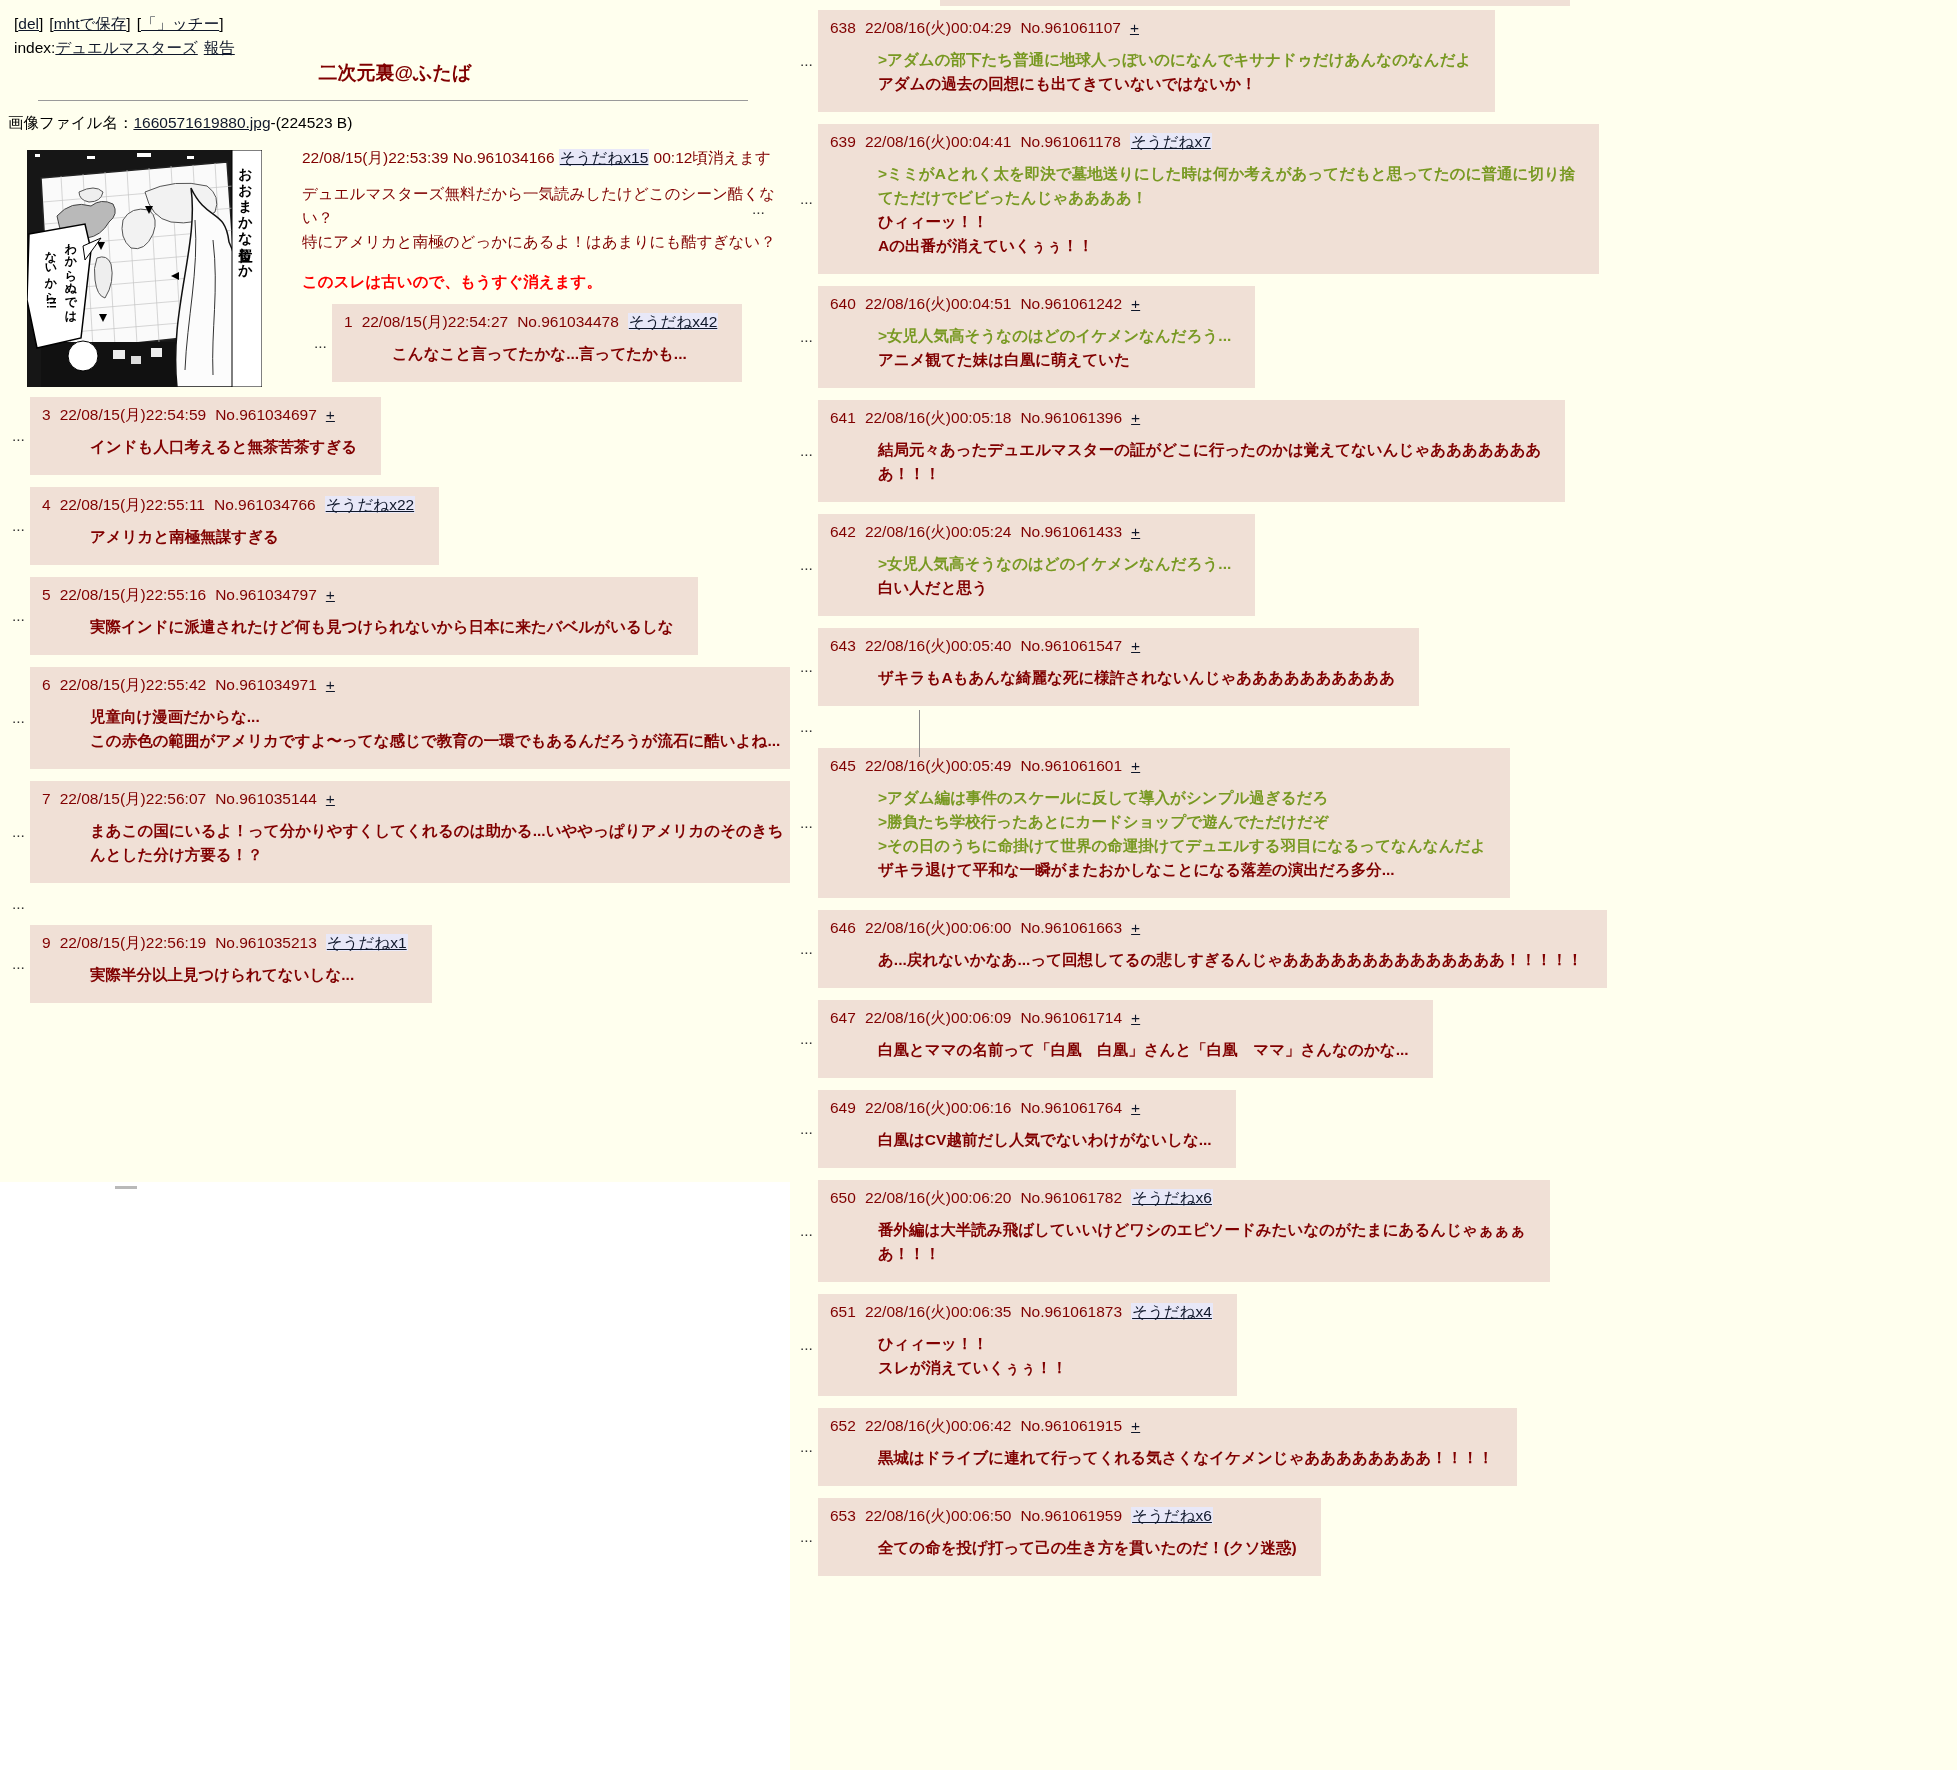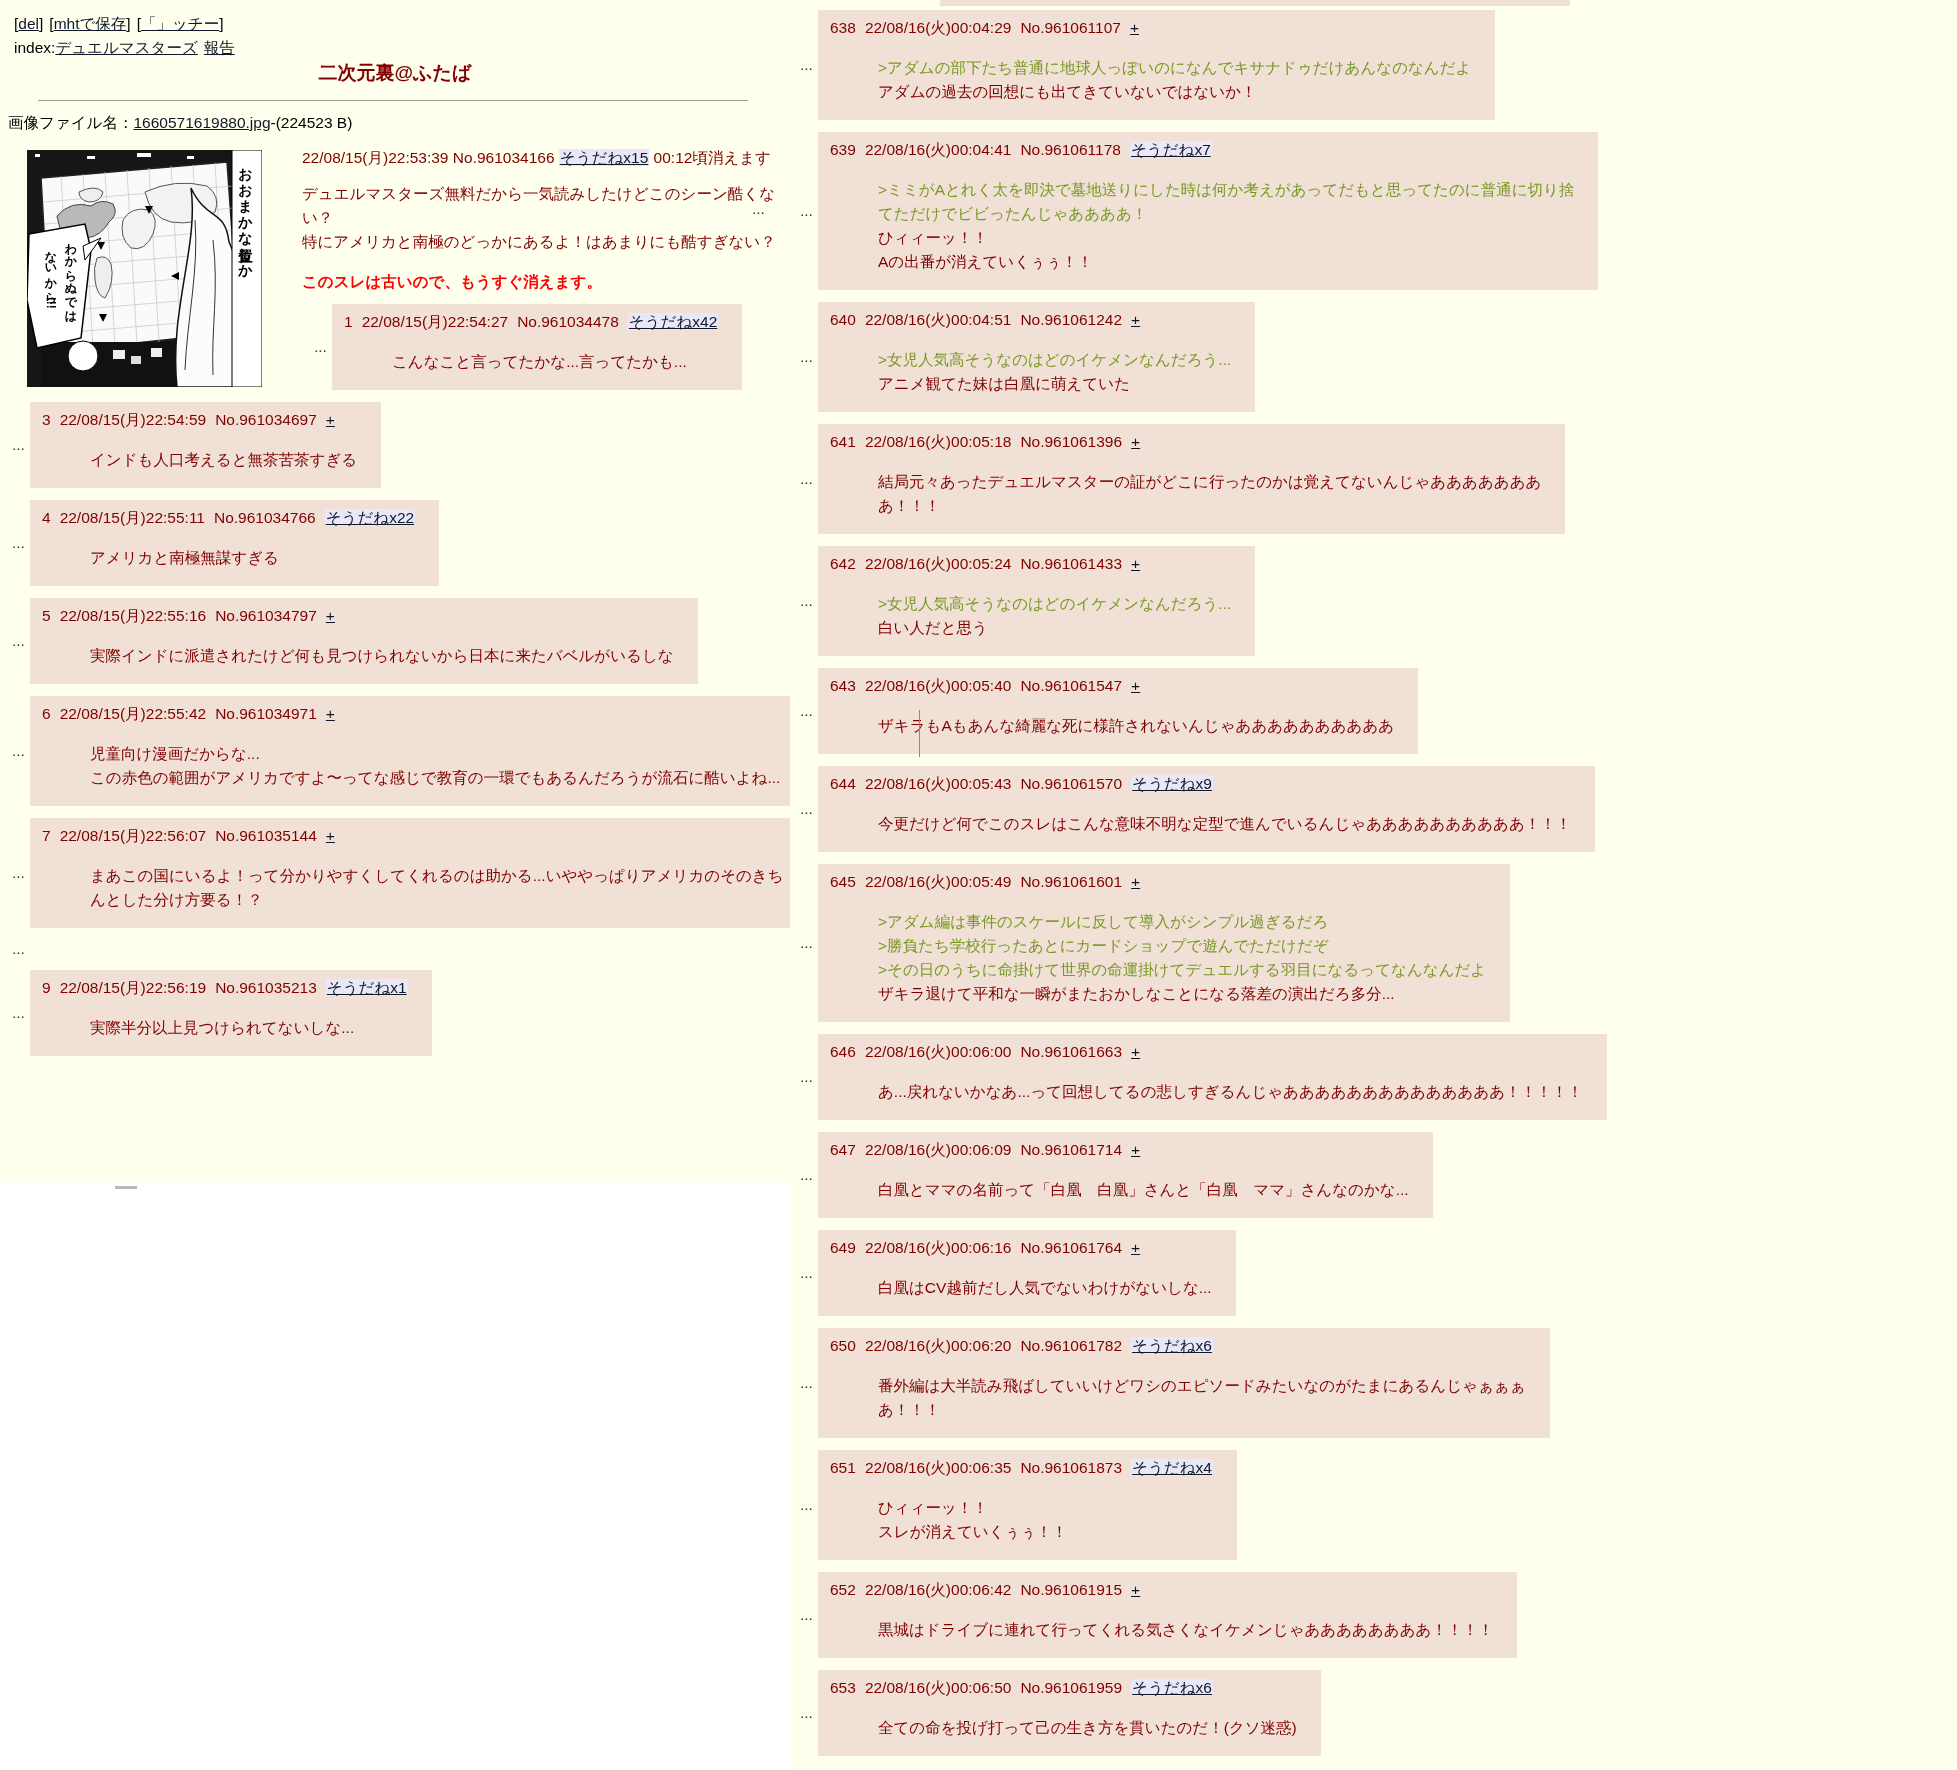--- a/index.html
+++ b/index.html
@@ -27,21 +27,21 @@
   .reply1-slot{margin-top:10px;margin-left:-14px;}
   .posts{clear:left;margin-top:12px;}
   .post-row{display:flex;align-items:center;margin-bottom:12px;padding-left:12px;}
   .rposts{padding:10px 0 0 10px;}
   .rposts .post-row{padding-left:0;}
   .marker{flex:0 0 18px;width:18px;color:#333333;cursor:pointer;}
   .post{display:inline-block;background:#f0e0d6;padding:6px 24px 16px 12px;vertical-align:top;}
   .post-head{white-space:nowrap;line-height:24px;color:#800000;}
   .post-head .sp{margin-right:9px;}
   .soudane{background:#e8e8f8;padding:0 1px;}
-  .post-body{margin-top:16px;padding-left:48px;color:#800000;}
+  .post-body{margin-top:8px;padding-left:48px;color:#800000;font-weight:bold;}
   .line{line-height:24px;white-space:pre;}
   .quote{color:#789922;}
   .op-ellipsis{position:absolute;left:752px;top:200px;color:#333333;cursor:pointer;}
 </style>
 </head>
 <body>
 
 <div class="left-col">
 
   <div class="topbar">
@@ -269,26 +269,20 @@
         <span class="marker">...</span>
         <div class="post">
           <div class="post-head"><span class="sp">643</span><span class="sp">22/08/16(火)00:05:40</span><span class="sp">No.961061547</span><a class="plus">+</a></div>
           <div class="post-body">
             <div class="line">ザキラもAもあんな綺麗な死に様許されないんじゃああああああああああ</div>
           </div>
         </div>
       </div>
       <div class="post-row">
         <span class="marker">...</span>
-        <div class="post">
-          <div class="post-head"><span class="sp">644</span><span class="sp">22/08/16(火)00:05:43</span><span class="sp">No.961061570</span><a class="soudane">そうだねx9</a></div>
-          <div class="post-body">
-            <div class="line">今更だけど何でこのスレはこんな意味不明な定型で進んでいるんじゃああああああああああ！！！</div>
-          </div>
-        </div>
       </div>
       <div class="post-row">
         <span class="marker">...</span>
         <div class="post">
           <div class="post-head"><span class="sp">645</span><span class="sp">22/08/16(火)00:05:49</span><span class="sp">No.961061601</span><a class="plus">+</a></div>
           <div class="post-body">
             <div class="line quote">&gt;アダム編は事件のスケールに反して導入がシンプル過ぎるだろ</div>
             <div class="line quote">&gt;勝負たち学校行ったあとにカードショップで遊んでただけだぞ</div>
             <div class="line quote">&gt;その日のうちに命掛けて世界の命運掛けてデュエルする羽目になるってなんなんだよ</div>
             <div class="line">ザキラ退けて平和な一瞬がまたおかしなことになる落差の演出だろ多分...</div>

